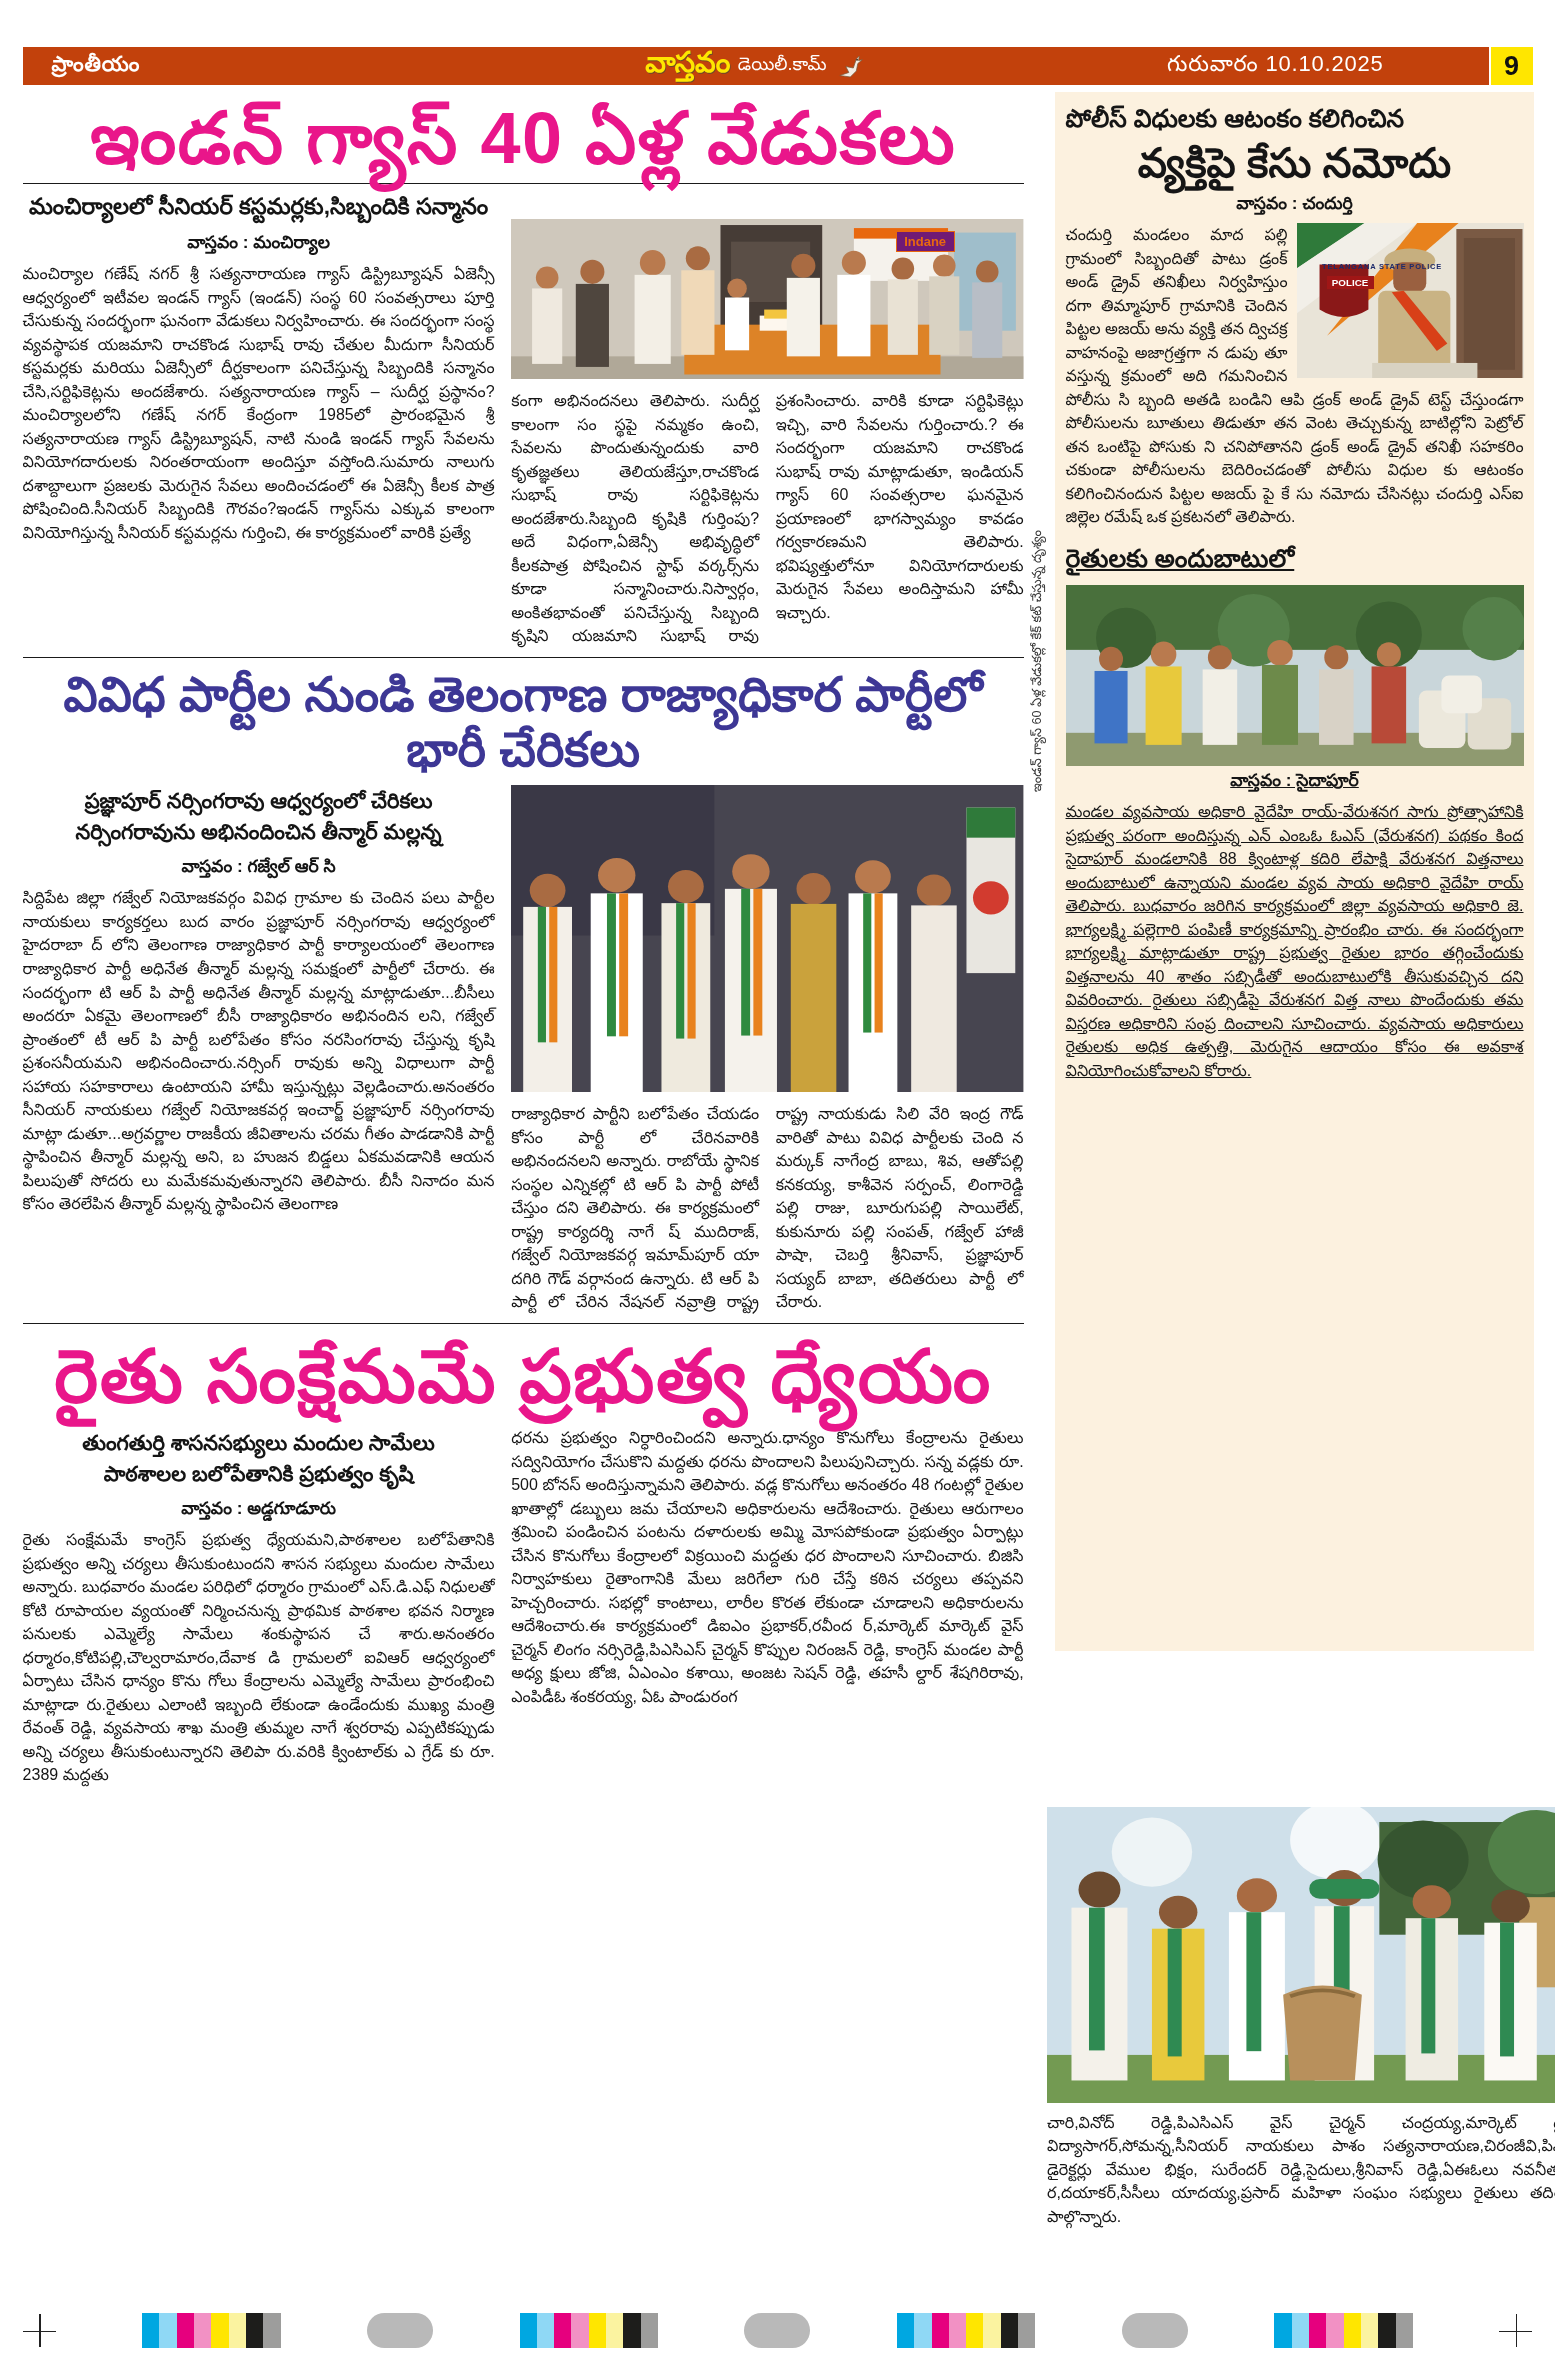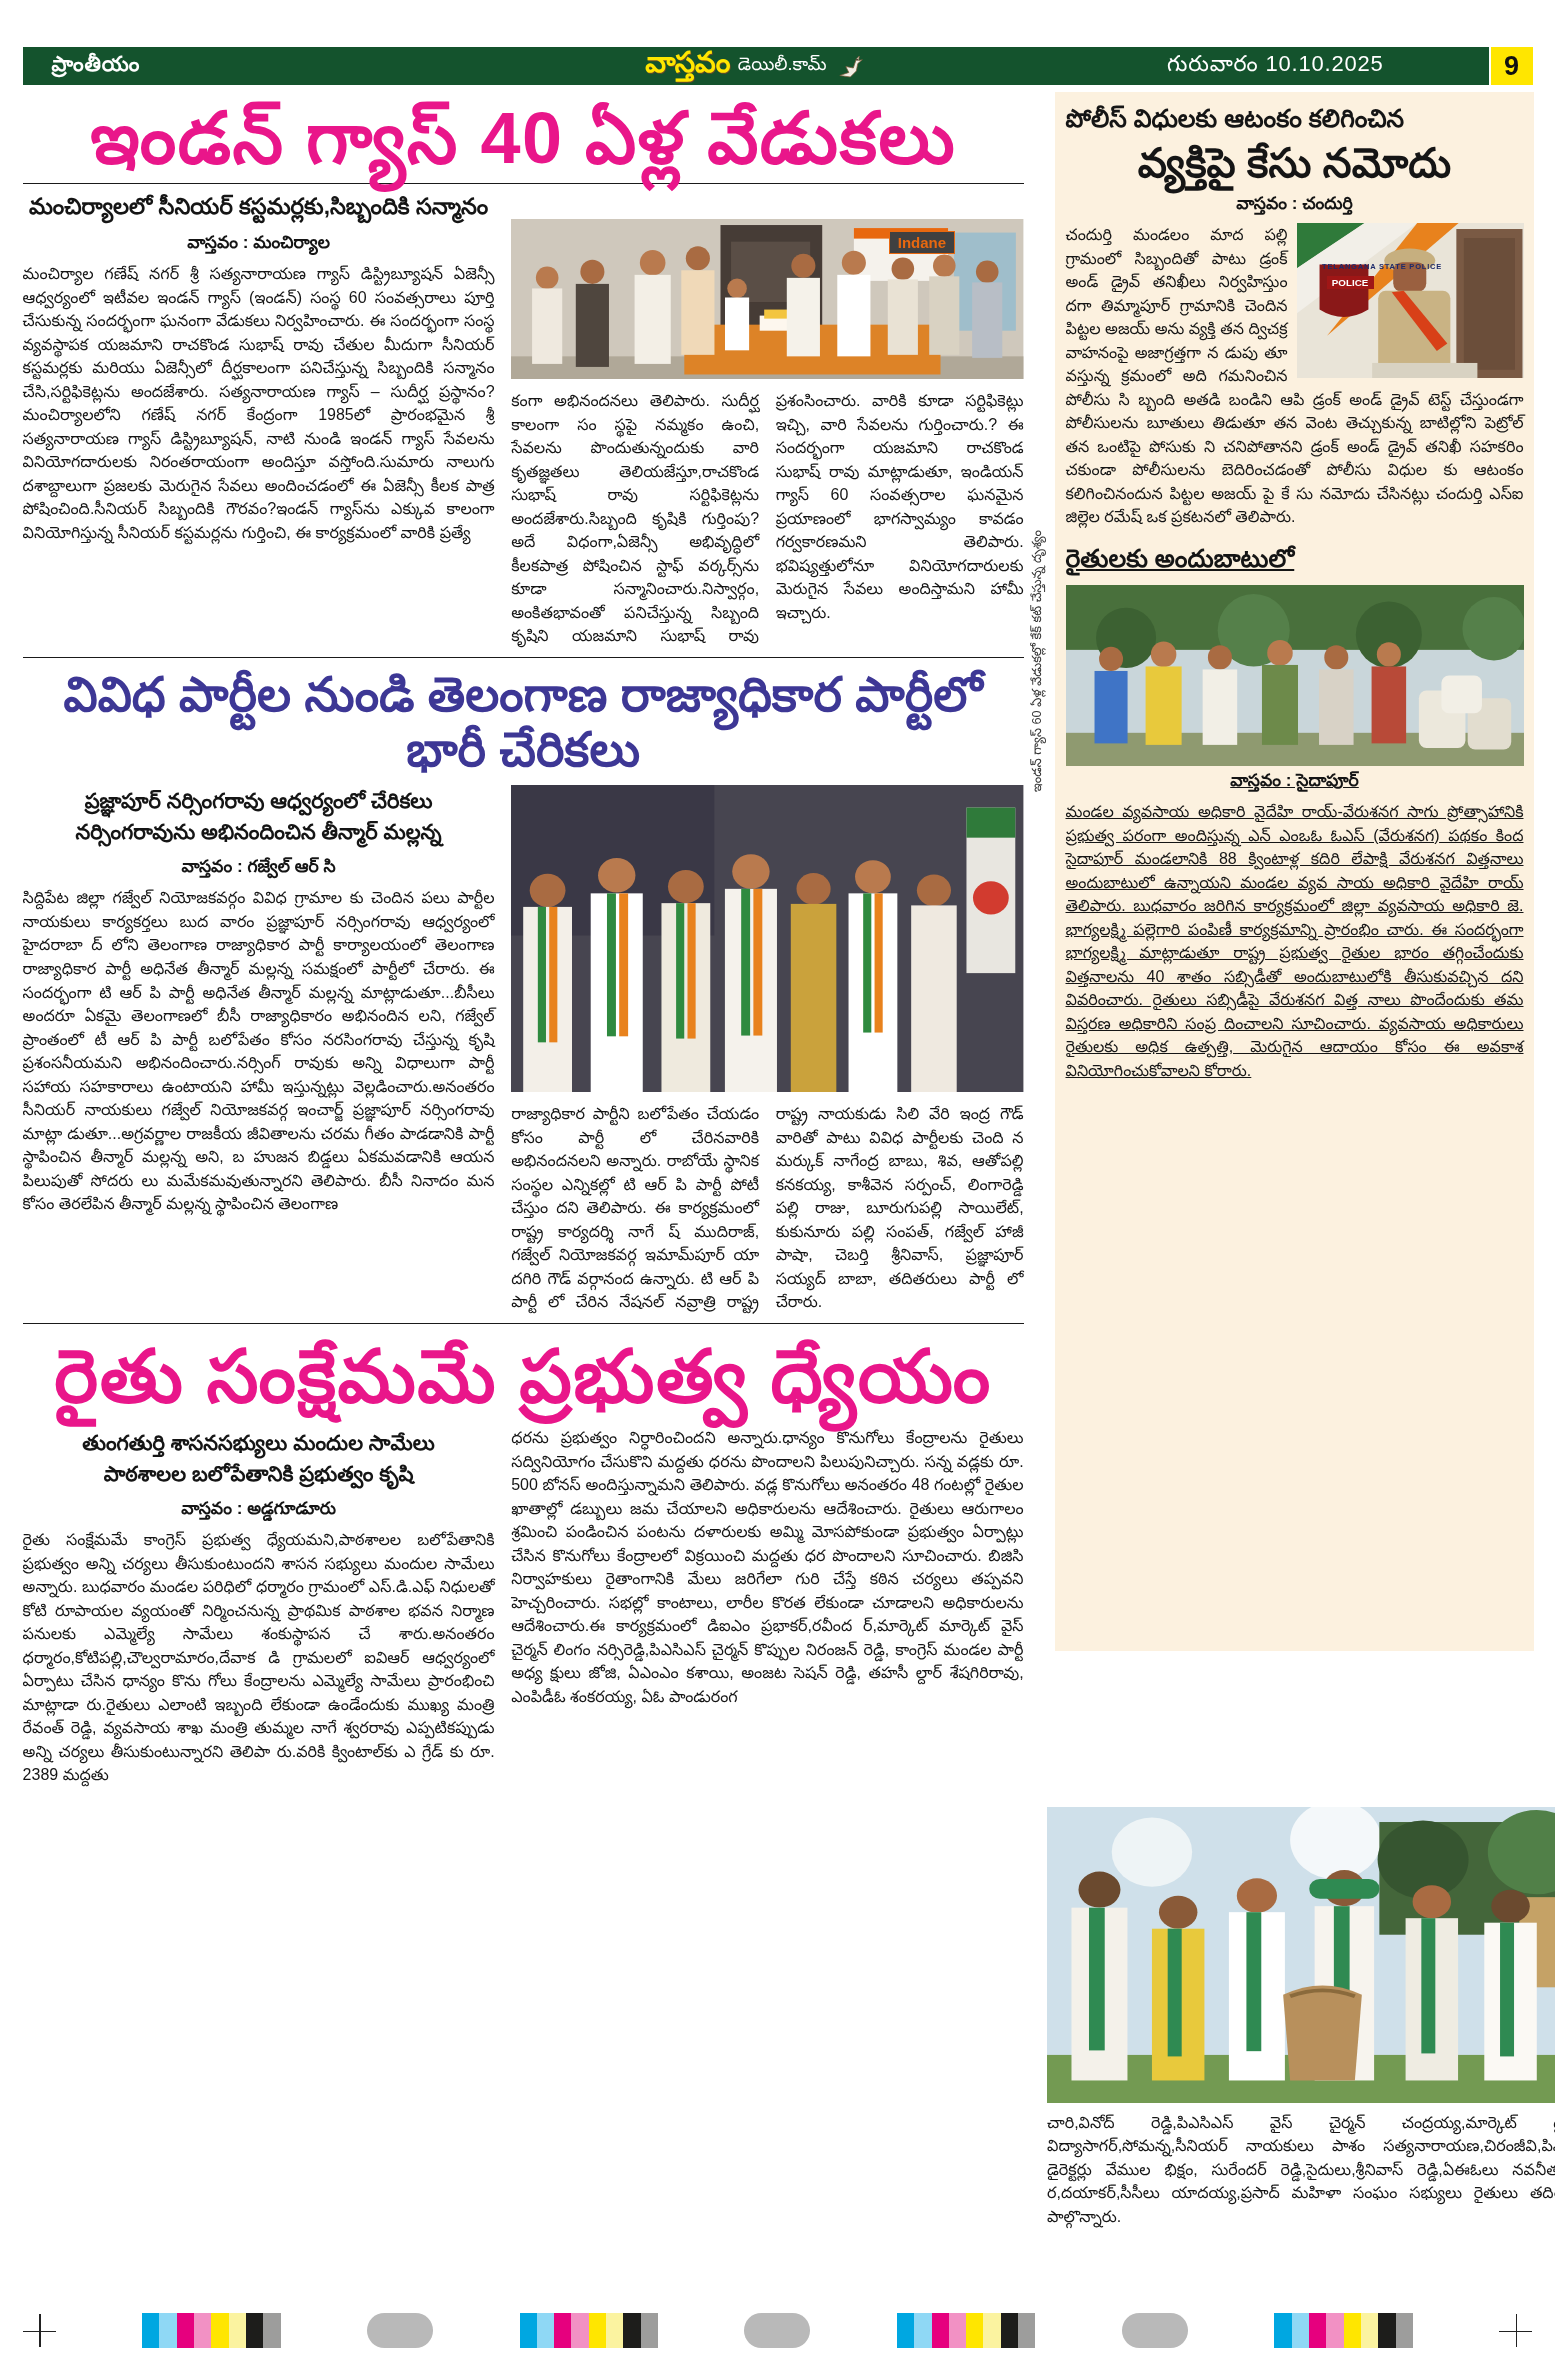--- a/index.html
+++ b/index.html
@@ -36,21 +36,21 @@
   .photo1{height:160px;margin:30px 0 10.5px 0;}
   .photo2{height:307px;margin:0 0 10.5px 0;}
   .photo3{height:296px;margin:0 0 7.5px 0;}
   .photoR1{float:right;width:227px;height:155px;margin:0 0 6px 9px;}
   .photoR2{height:181px;margin:6px 0 4.5px 0;}
   .headline-2{font-size:48px;font-weight:bold;text-align:center;color:#3d3795;line-height:1.15;margin:9px 0 7.5px 0;}
   .headline-3{font-size:74px;font-weight:bold;text-align:center;line-height:1.1;margin:12px 0 9px 0;letter-spacing:1.5px;}
 
   
   .ph-label{position:absolute;font-weight:bold;}
-  .indane-sign{top:12px;right:69px;background:#404040;color:#e8680f;font-size:15px;padding:2.3px 7.5px;border:1.5px solid #e8680f;}
+  .indane-sign{top:12px;right:69px;background:#701a75;color:#e8680f;font-size:13px;padding:2.3px 7.5px;border:1.5px solid #e8680f;}
   .police-banner{top:39px;left:25.6px;color:#1d2a6b;font-size:7.5px;letter-spacing:0.8px;}
   .police-shield-txt{top:53px;left:30px;color:#ffffff;background:#a01616;font-size:9.8px;padding:0.8px 5.3px;}
 
   
   .aside{position:absolute;left:1055px;top:92px;width:479px;height:1559px;background:#fcf1df;padding:7.5px 10.5px;box-sizing:border-box;}
   .kicker{font-size:25px;font-weight:bold;text-align:left;margin:4.5px 0 1.5px 0;}
   .headline-r1{font-size:41px;font-weight:bold;text-align:center;line-height:1.1;margin:1.5px 0 7.5px 0;}
   .headline-r2{font-size:32px;font-weight:bold;text-align:center;line-height:1.15;margin:1.5px 0 3px 0;}
   .aside .dateline{margin:1.5px 0 6px 0;}
   .aside .body-text{font-size:16px;}
@@ -75,21 +75,21 @@
   .reg-plus{position:relative;width:33px;height:33px;}
   .reg-plus::before{content:"";position:absolute;left:50%;top:0;width:1.5px;height:100%;background:#222;}
   .reg-plus::after{content:"";position:absolute;top:50%;left:0;height:1.5px;width:100%;background:#222;}
 </style>
 </head>
 <body>
 
 <div class="page">
 
   <header class="masthead">
-    <div class="bar" style="background:#14532d;">
+    <div class="bar" style="background:#c2410c;">
       <span class="mast-left">ప్రాంతీయం</span>
       <span class="mast-center">
         <span class="brand-main">వాస్తవం</span>
         <span class="brand-suffix">డెయిలీ.కామ్</span>
         <svg class="bird" viewBox="0 0 42 36">
           <path d="M8 30 L20 26 L16 18 L26 20 L30 8 L34 4 L33 10 L38 9 L32 14 L30 24 L22 32 Z" fill="#f2ede4" stroke="#7a5a3a" stroke-width="1"></path>
           <circle cx="31" cy="9" r="1.2" fill="#3a2a1a"></circle>
         </svg>
       </span>
       <span class="mast-right">గురువారం 10.10.2025</span>

